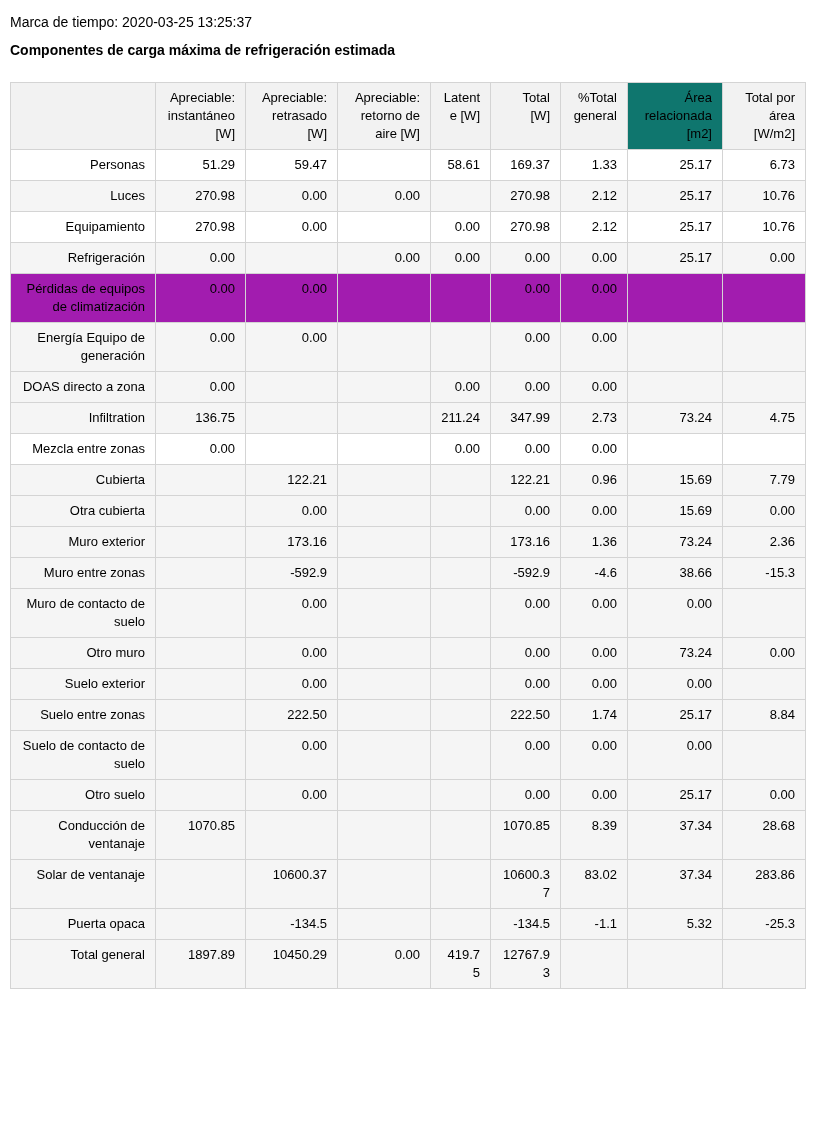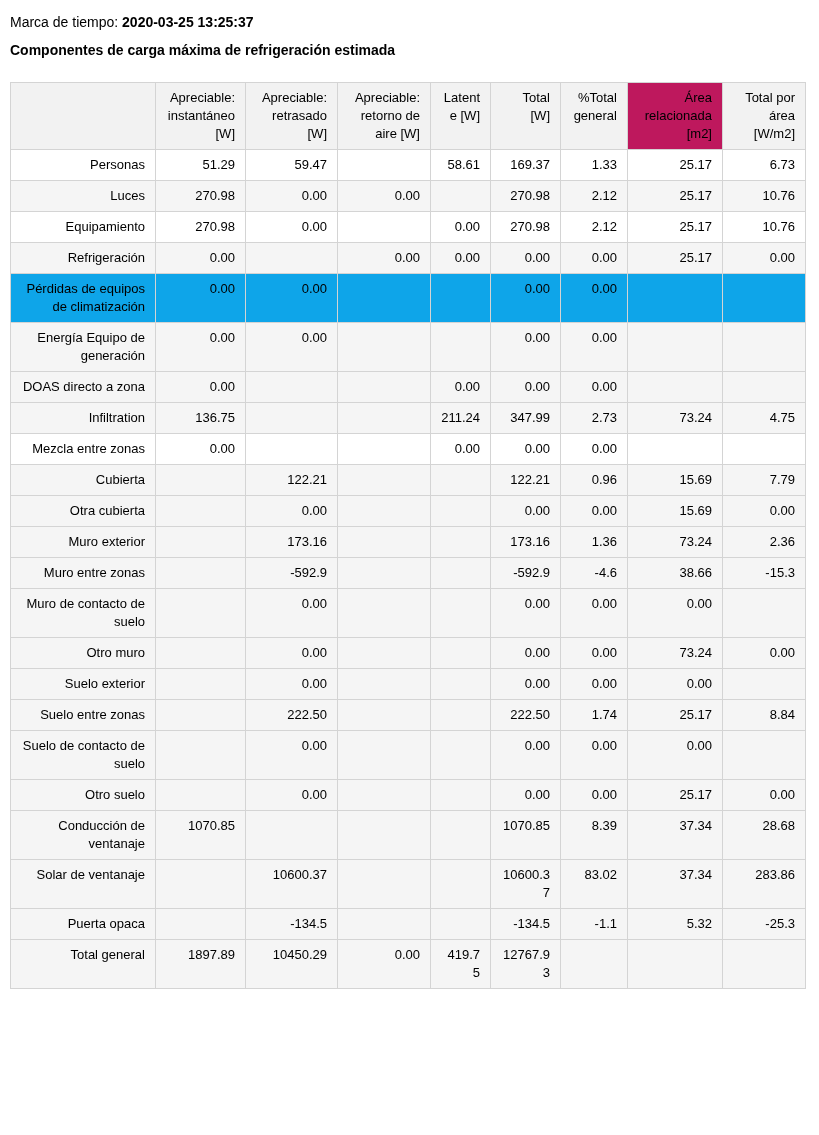--- a/index.html
+++ b/index.html
@@ -13,21 +13,21 @@
   .page {
     width: 819px;
     box-sizing: border-box;
     padding: 10px;
   }
   .timestamp-line {
     font-size: 14px;
     margin: 4px 0 12px 0;
   }
   .timestamp-line .ts-value {
-    font-weight: bold;
+    font-weight: normal;
   }
   .report-title {
     font-size: 14px;
     font-weight: bold;
     margin: 0 0 24px 0;
   }
   table.report-table {
     border-collapse: collapse;
     table-layout: fixed;
     width: 795px;
@@ -75,21 +75,21 @@
       </colgroup>
     <thead>
       <tr>
           <th style="background: rgb(242, 242, 242); border-color: rgb(212, 212, 212);"></th>
           <th style="background: rgb(242, 242, 242); border-color: rgb(212, 212, 212);">Apreciable: instantáneo [W]</th>
           <th style="background: rgb(242, 242, 242); border-color: rgb(212, 212, 212);">Apreciable: retrasado [W]</th>
           <th style="background: rgb(242, 242, 242); border-color: rgb(212, 212, 212);">Apreciable: retorno de aire [W]</th>
           <th style="background: rgb(242, 242, 242); border-color: rgb(212, 212, 212);">Latente [W]</th>
           <th style="background: rgb(242, 242, 242); border-color: rgb(212, 212, 212);">Total [W]</th>
           <th style="background: rgb(242, 242, 242); border-color: rgb(212, 212, 212);">%Total general</th>
-          <th style="background: #be185d; border-color: rgb(212, 212, 212);">Área relacionada [m2]</th>
+          <th style="background: #0f766e; border-color: rgb(212, 212, 212);">Área relacionada [m2]</th>
           <th style="background: rgb(242, 242, 242); border-color: rgb(212, 212, 212);">Total por área [W/m2]</th>
         </tr>
     </thead>
     <tbody>
         <tr>
           <td style="border-color: rgb(212, 212, 212);">Personas</td>
           <td style="border-color: rgb(212, 212, 212);">51.29</td>
           <td style="border-color: rgb(212, 212, 212);">59.47</td>
           <td style="border-color: rgb(212, 212, 212);"></td>
           <td style="border-color: rgb(212, 212, 212);">58.61</td>
@@ -124,21 +124,21 @@
           <td style="border-color: rgb(212, 212, 212);">Refrigeración</td>
           <td style="border-color: rgb(212, 212, 212);">0.00</td>
           <td style="border-color: rgb(212, 212, 212);"></td>
           <td style="border-color: rgb(212, 212, 212);">0.00</td>
           <td style="border-color: rgb(212, 212, 212);">0.00</td>
           <td style="border-color: rgb(212, 212, 212);">0.00</td>
           <td style="border-color: rgb(212, 212, 212);">0.00</td>
           <td style="border-color: rgb(212, 212, 212);">25.17</td>
           <td style="border-color: rgb(212, 212, 212);">0.00</td>
         </tr>
-        <tr style="background: #0ea5e9;">
+        <tr style="background: #a21caf;">
           <td style="border-color: rgb(212, 212, 212);">Pérdidas de equipos de climatización</td>
           <td style="border-color: rgb(212, 212, 212);">0.00</td>
           <td style="border-color: rgb(212, 212, 212);">0.00</td>
           <td style="border-color: rgb(212, 212, 212);"></td>
           <td style="border-color: rgb(212, 212, 212);"></td>
           <td style="border-color: rgb(212, 212, 212);">0.00</td>
           <td style="border-color: rgb(212, 212, 212);">0.00</td>
           <td style="border-color: rgb(212, 212, 212);"></td>
           <td style="border-color: rgb(212, 212, 212);"></td>
         </tr>

